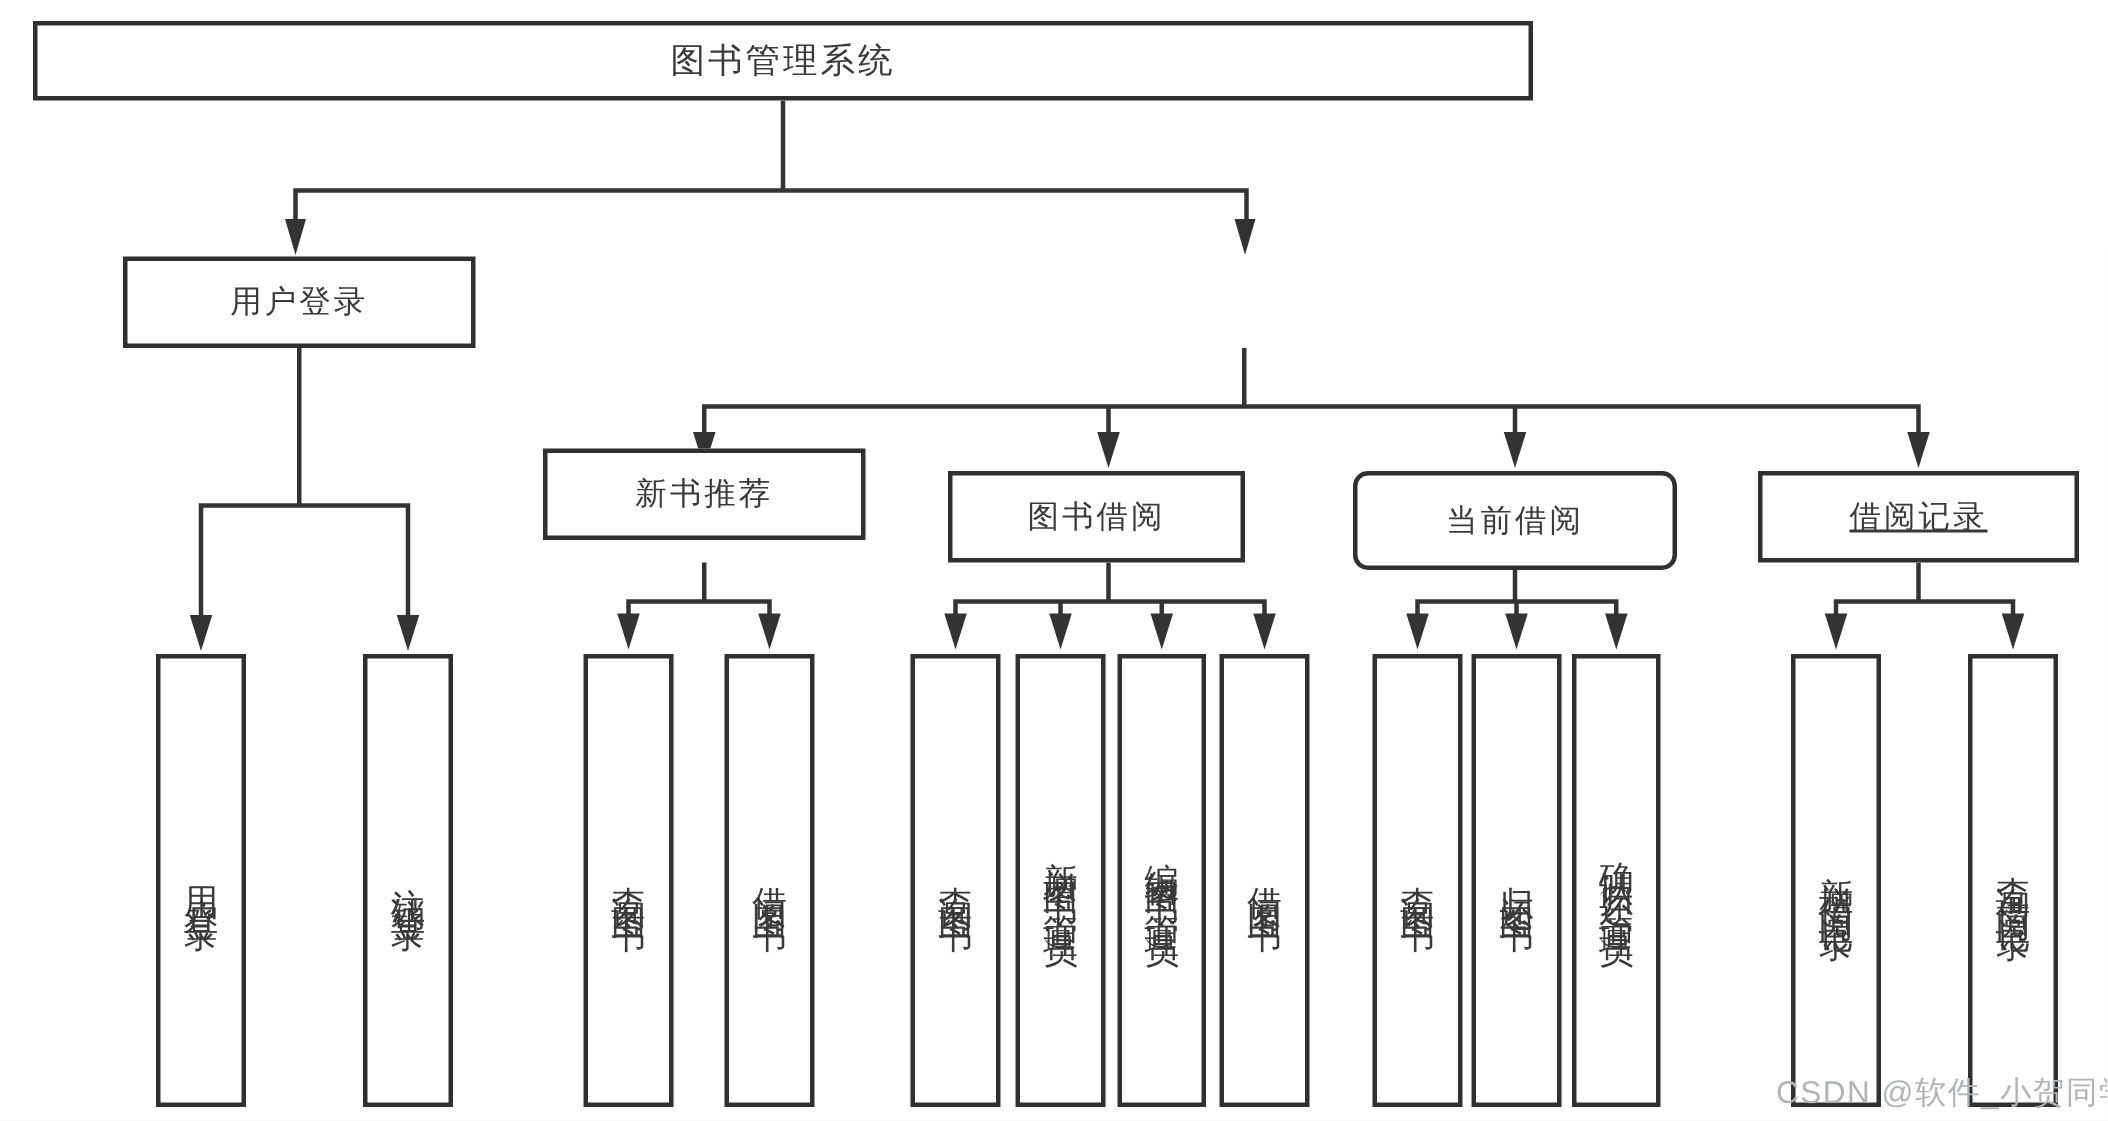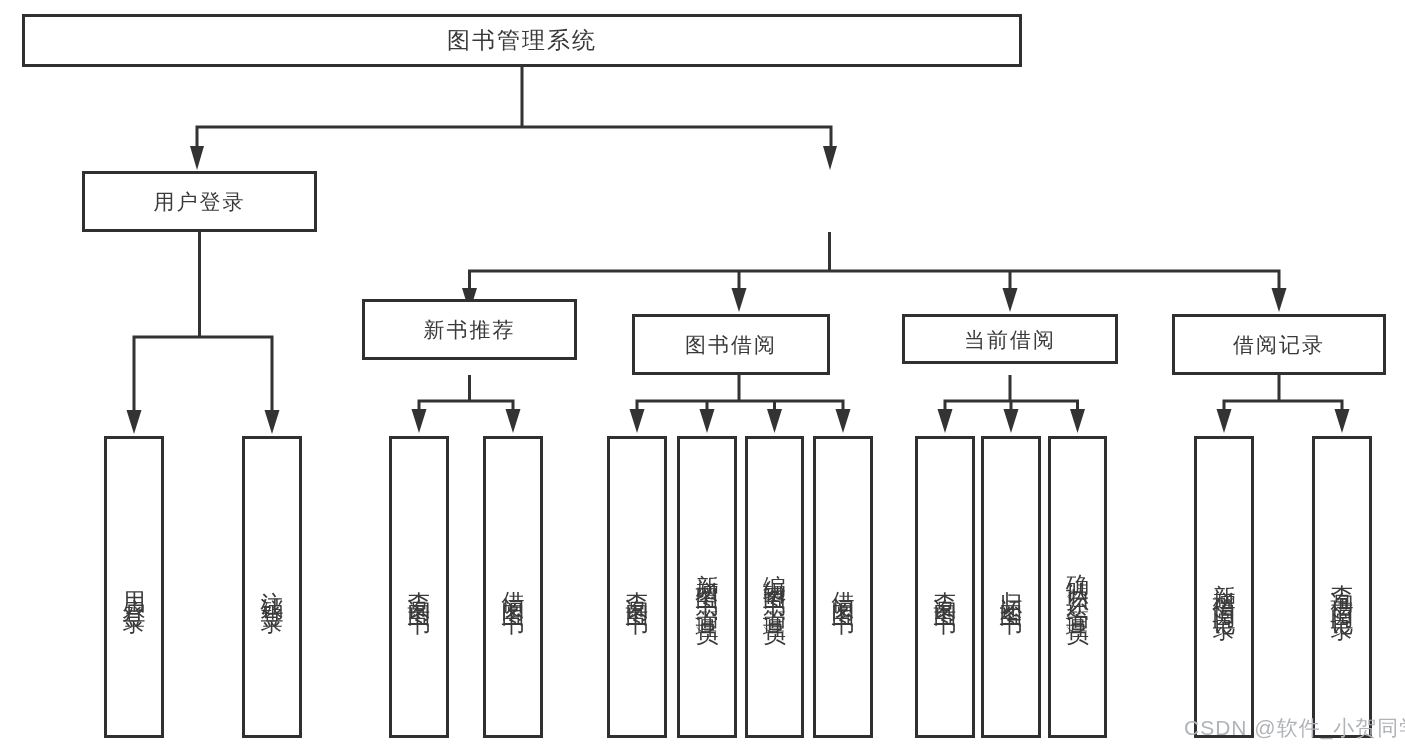--- a/index.html
+++ b/index.html
@@ -93,22 +93,22 @@
     <polygon points="1216.5,409 1231.5,409 1224,433"></polygon>
     <polygon points="1334.5,409 1349.5,409 1342,433"></polygon>
   </svg>
 
   <div class="node root" style="left:22px;top:14px;width:1000px;height:53px;">图书管理系统</div>
 
   <div class="node branch" style="left:82px;top:171px;width:235px;height:61px;">用户登录</div>
 
   <div class="node branch" style="left:362px;top:299px;width:215px;height:61px;">新书推荐</div>
   <div class="node branch" style="left:632px;top:314px;width:198px;height:61px;">图书借阅</div>
-  <div class="node branch" style="left:902px;top:314px;width:216px;height:50px;">当前借阅</div>
-  <div class="node branch" style="left:1172px;top:314px;width:214px;height:61px;">借阅记录</div>
+  <div class="node branch" style="left:902px;top:314px;width:216px;height:66px;border-radius:10px;">当前借阅</div>
+  <div class="node branch" style="left:1172px;top:314px;width:214px;height:61px;text-decoration:underline;">借阅记录</div>
 
   <div class="node v" style="left:104px;top:436px;width:60px;height:302px;">用户登录</div>
   <div class="node v" style="left:242px;top:436px;width:60px;height:302px;">注销登录</div>
 
   <div class="node v" style="left:389px;top:436px;width:60px;height:302px;">查询图书</div>
   <div class="node v" style="left:483px;top:436px;width:60px;height:302px;">借阅图书</div>
 
   <div class="node v" style="left:607px;top:436px;width:60px;height:302px;">查询图书</div>
   <div class="node v" style="left:677px;top:436px;width:60px;height:302px;">新增图书（管理员）</div>
   <div class="node v" style="left:745px;top:436px;width:59px;height:302px;">编辑图书（管理员）</div>

